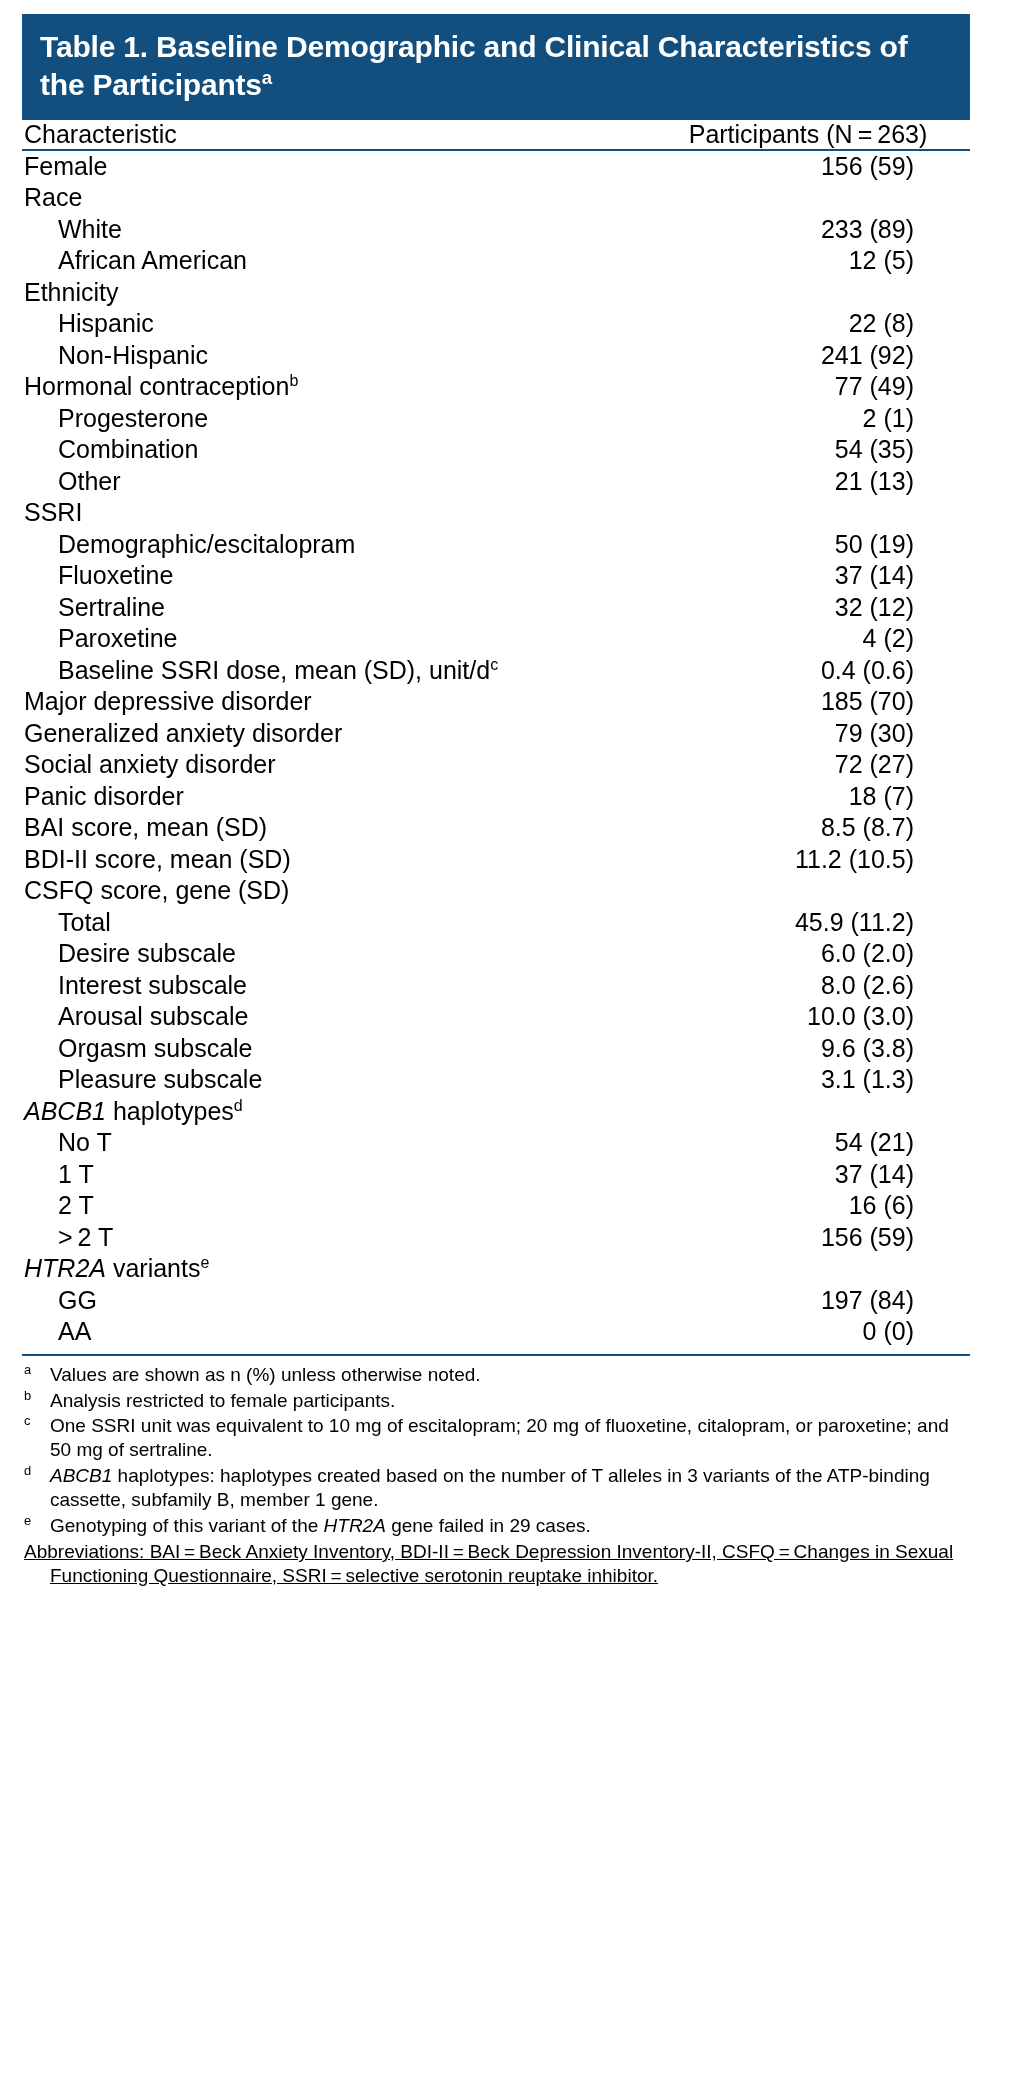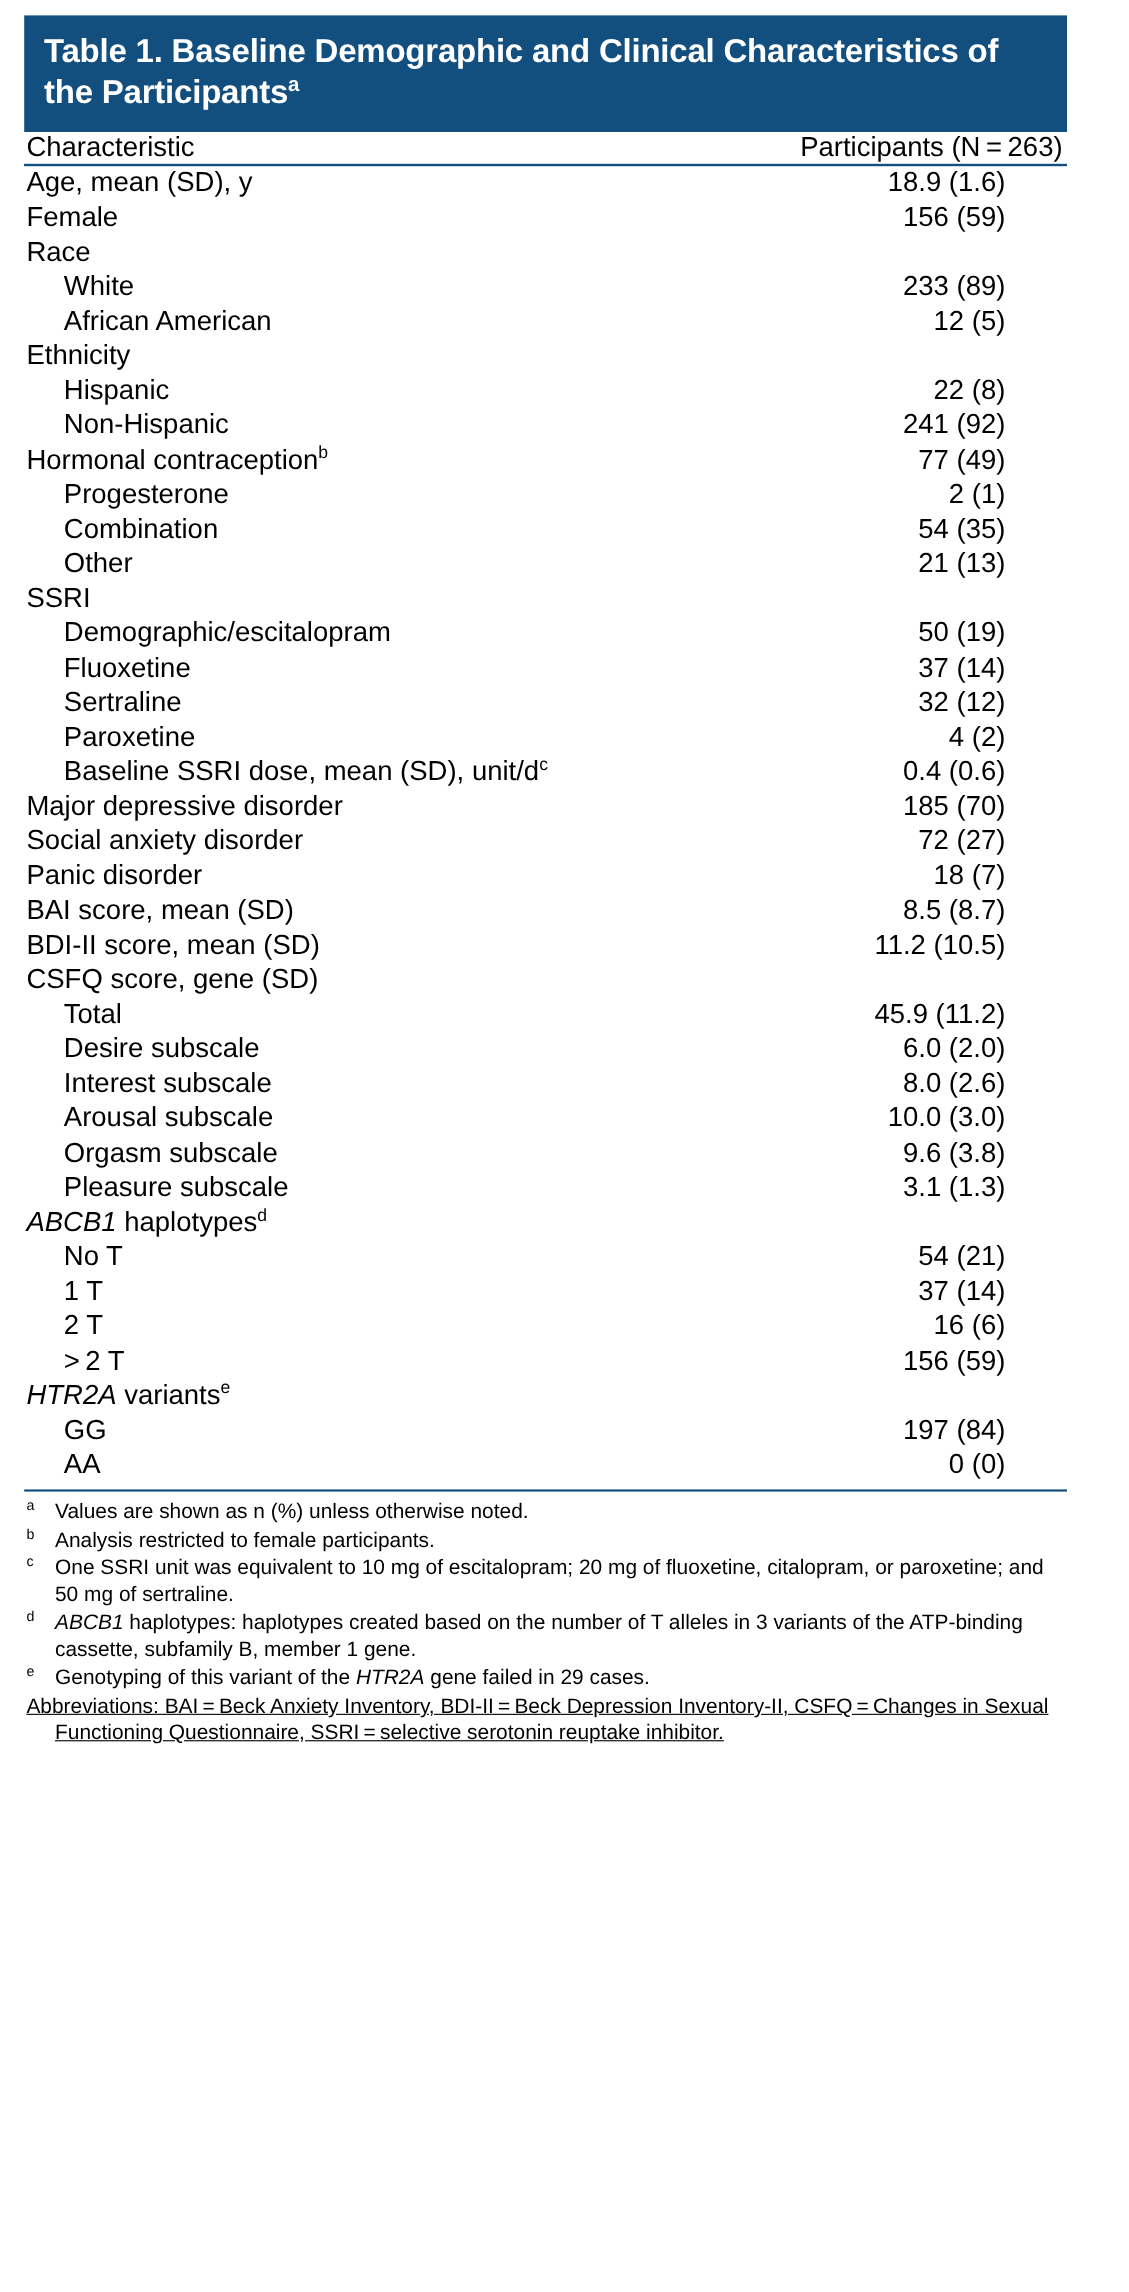--- a/index.html
+++ b/index.html
@@ -48,21 +48,21 @@
     font-size: 25px;
     padding: 9px 0 10px 0;
     border-bottom: 2px solid #124f7f;
     margin-left: 28px;
   }
   .head-row th.col-char {
     text-align: left;
     padding-left: 2px;
   }
   .head-row th.col-val {
-    text-align: right;
+    text-align: center;
     padding-right: 4px;
     white-space: nowrap;
   }
   .body-row td {
     padding: 2px 0 3px 0;
     line-height: 1.26;
   }
   .body-row td.col-char {
     text-align: left;
     padding-left: 2px;
@@ -118,24 +118,20 @@
 
   <table class="main">
     <thead>
       <tr class="head-row">
         <th class="col-char">Characteristic</th>
         <th class="col-val">Participants (N = 263)</th>
       </tr>
     </thead>
     <tbody>
         <tr class="body-row">
-          <td class="col-char">Age, mean (SD), y</td>
-          <td class="col-val">18.9 (1.6)</td>
-        </tr>
-        <tr class="body-row">
           <td class="col-char">Female</td>
           <td class="col-val">156 (59)</td>
         </tr>
         <tr class="body-row">
           <td class="col-char">Race</td>
           <td class="col-val"></td>
         </tr>
         <tr class="body-row">
           <td class="col-char indent-1">White</td>
           <td class="col-val">233 (89)</td>
@@ -192,20 +188,24 @@
           <td class="col-char indent-1">Paroxetine</td>
           <td class="col-val">4 (2)</td>
         </tr>
         <tr class="body-row">
           <td class="col-char indent-1">Baseline SSRI dose, mean (SD), unit/d<sup>c</sup></td>
           <td class="col-val">0.4 (0.6)</td>
         </tr>
         <tr class="body-row">
           <td class="col-char">Major depressive disorder</td>
           <td class="col-val">185 (70)</td>
+        </tr>
+        <tr class="body-row">
+          <td class="col-char">Generalized anxiety disorder</td>
+          <td class="col-val">79 (30)</td>
         </tr>
         <tr class="body-row">
           <td class="col-char">Social anxiety disorder</td>
           <td class="col-val">72 (27)</td>
         </tr>
         <tr class="body-row">
           <td class="col-char">Panic disorder</td>
           <td class="col-val">18 (7)</td>
         </tr>
         <tr class="body-row">

